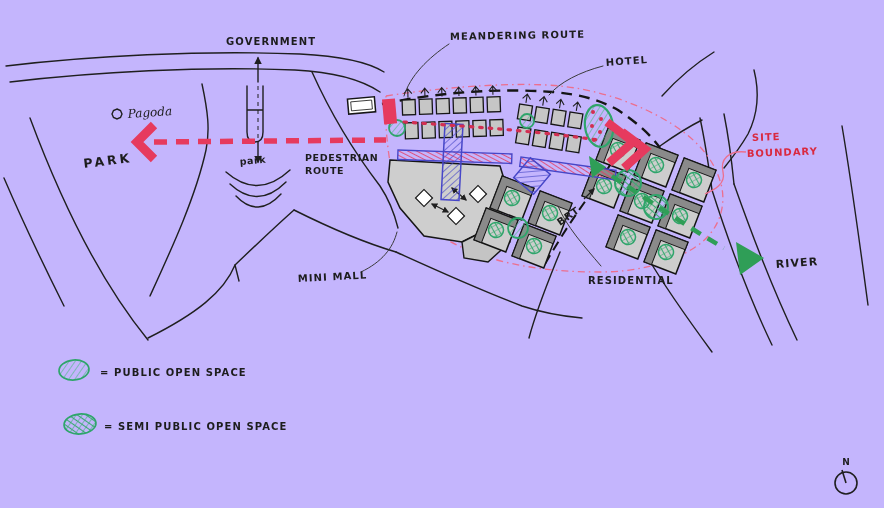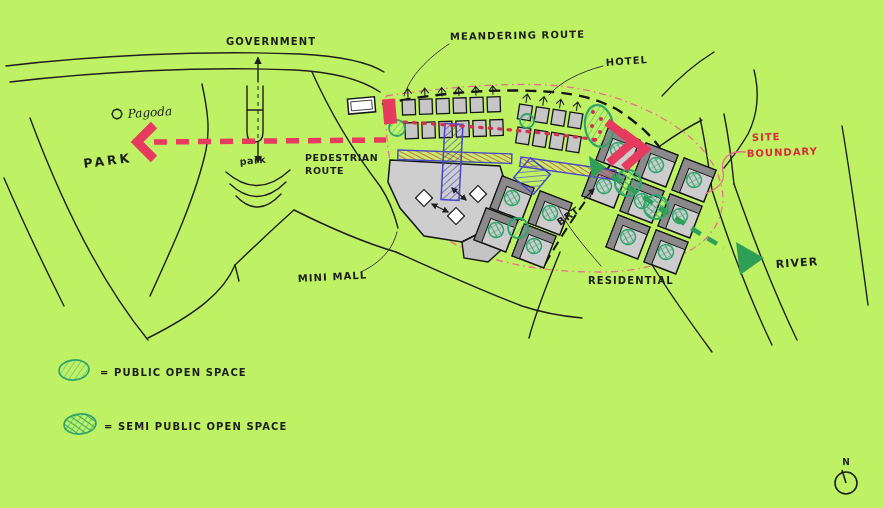--- a/index.html
+++ b/index.html
@@ -1,17 +1,17 @@
 <!DOCTYPE html>
 <html><head>
 <meta charset="utf-8">
 <style>
   html,body{margin:0;padding:0;background:#e9e9e9;}
   .canvas{
-    width:884px;height:508px;position:relative;background:#bef264;
+    width:884px;height:508px;position:relative;background:#c4b5fd;
     font-family:"DejaVu Sans",sans-serif;overflow:hidden;
   }
   svg{display:block}
   .lbl{fill:#1d1d1d;font-size:10px;letter-spacing:1.1px;font-family:"DejaVu Sans",sans-serif;font-weight:bold}
   .lblSm{fill:#1d1d1d;font-size:9.5px;letter-spacing:.6px;font-family:"DejaVu Sans",sans-serif;font-weight:bold}
   .lblBig{fill:#1d1d1d;font-size:12.5px;letter-spacing:3px;font-family:"DejaVu Sans",sans-serif;font-weight:bold}
   .lblRed{fill:#d9293f;font-size:10px;letter-spacing:1px;font-family:"DejaVu Sans",sans-serif;font-weight:bold}
   .lblScript{fill:#1d1d1d;font-size:12px;font-style:italic;font-family:"DejaVu Serif",serif}
   .ink{stroke:#1f1f1f;fill:none;stroke-width:1.4;stroke-linecap:round;stroke-linejoin:round}
   .leader{stroke:#3a3a3a;fill:none;stroke-width:1;stroke-linecap:round}

